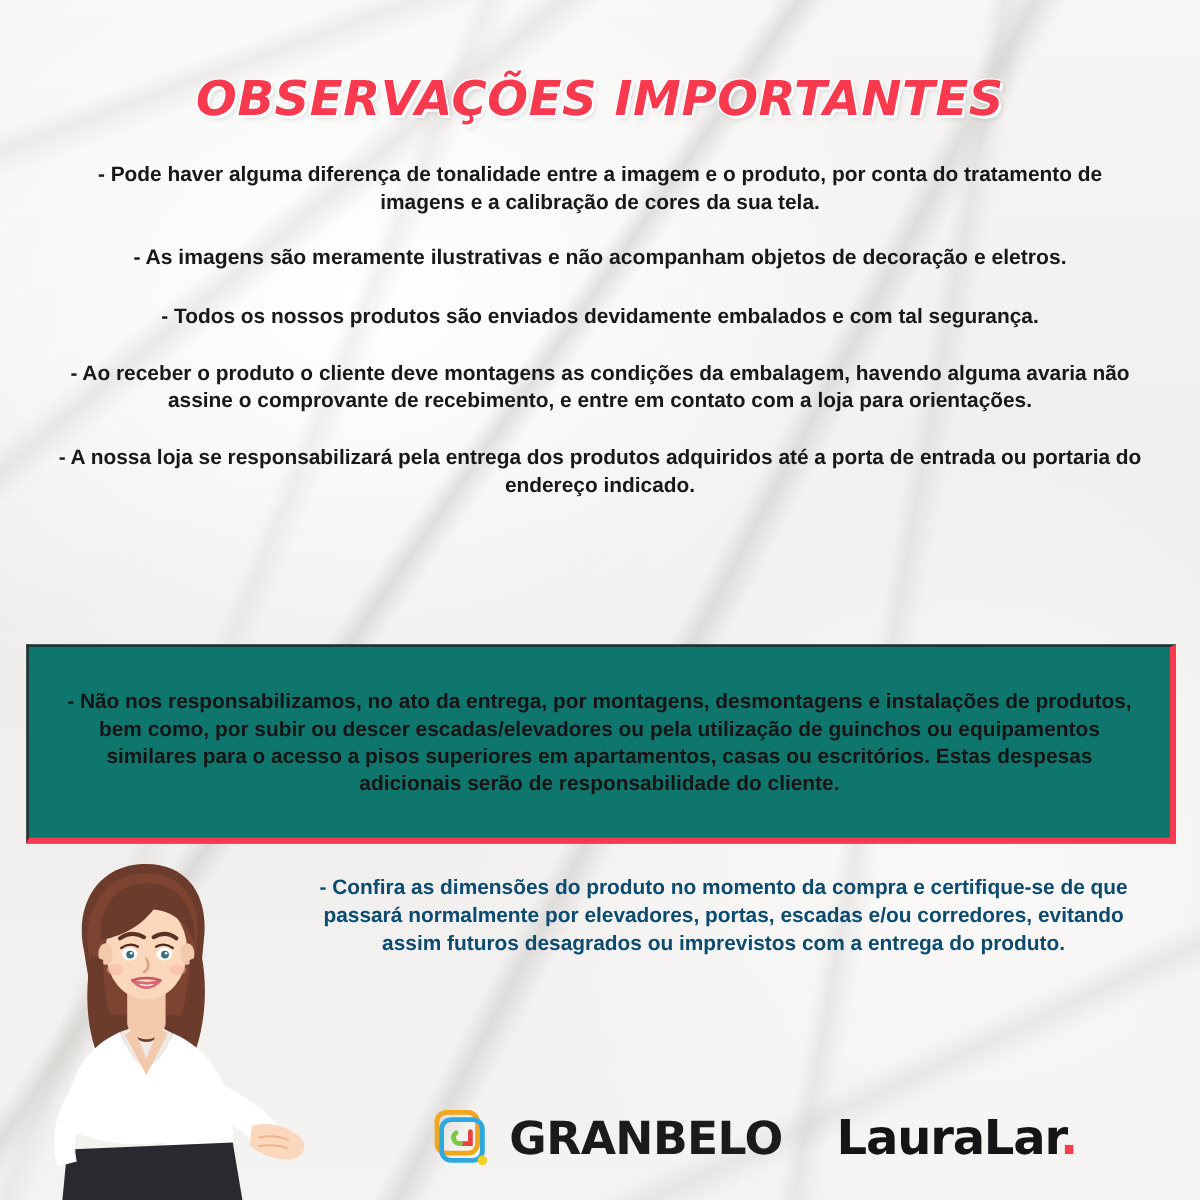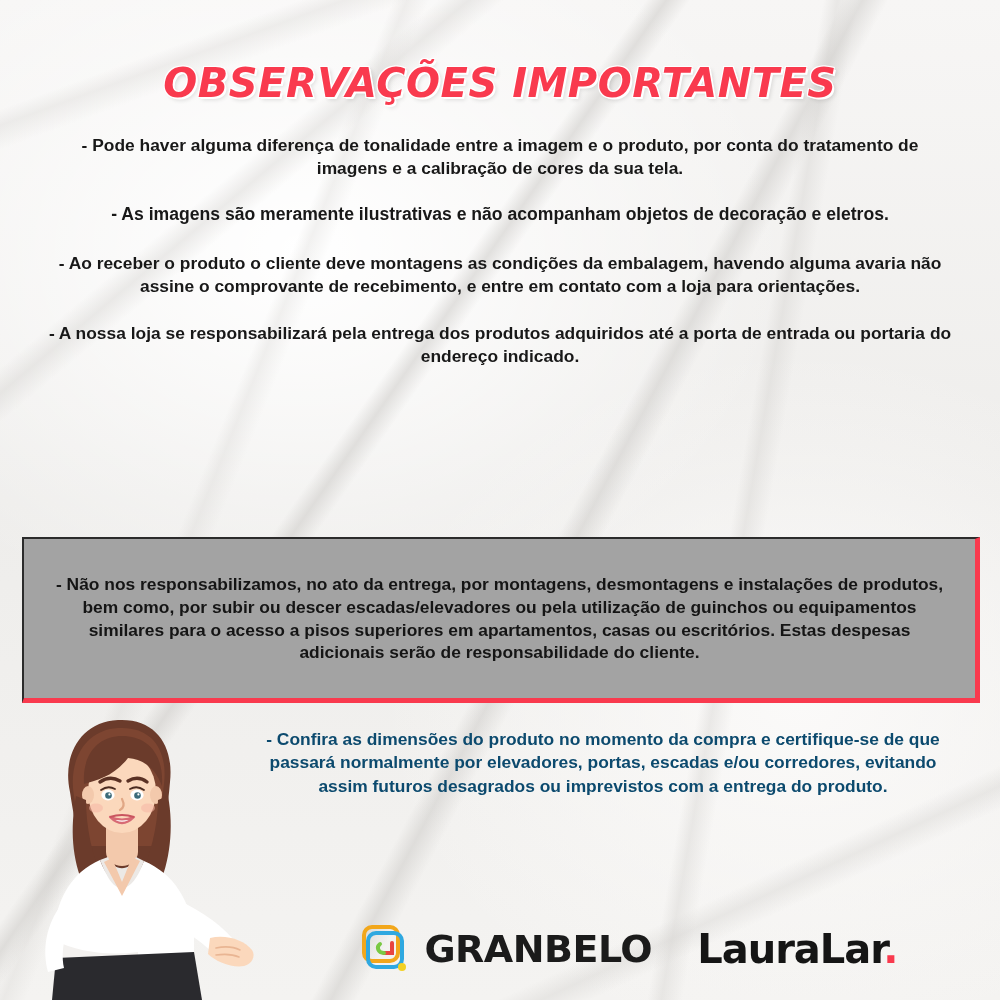--- a/index.html
+++ b/index.html
@@ -79,21 +79,21 @@
   .note.n4 { padding: 0 40px; margin-bottom: 25px; }
   .note.n5 { padding: 0 26px; margin-bottom: 18px; }
 
   
   .highlight-box {
     position: absolute;
     top: 537px;
     left: 22px;
     width: 958px;
     height: 166px;
-    background: #a3a3a3;
+    background: #0f766e;
     border-top: 2px solid #2b2b2b;
     border-left: 2px solid #2b2b2b;
     border-right: 5px solid #f93a4e;
     border-bottom: 5px solid #f93a4e;
     display: flex;
     align-items: center;
     justify-content: center;
   }
 
   .highlight-text {
@@ -172,20 +172,21 @@
 </head>
 <body>
 
 <div class="page">
 
   <div class="title">OBSERVAÇÕES IMPORTANTES</div>
 
   <div class="notes">
     <div class="note n2">- Pode haver alguma diferença de tonalidade entre a imagem e o produto, por conta do tratamento de imagens e a calibração de cores da sua tela.</div>
     <div class="note n1">- As imagens são meramente ilustrativas e não acompanham objetos de decoração e eletros.</div>
+    <div class="note n3">- Todos os nossos produtos são enviados devidamente embalados e com tal segurança.</div>
     <div class="note n4">- Ao receber o produto o cliente deve montagens as condições da embalagem, havendo alguma avaria não assine o comprovante de recebimento, e entre em contato com a loja para orientações.</div>
     <div class="note n5">- A nossa loja se responsabilizará pela entrega dos produtos adquiridos até a porta de entrada ou portaria do endereço indicado.</div>
   </div>
 
   <div class="highlight-box">
     <div class="highlight-text">- Não nos responsabilizamos, no ato da entrega, por montagens, desmontagens e instalações de produtos, bem como, por subir ou descer escadas/elevadores ou pela utilização de guinchos ou equipamentos similares para o acesso a pisos superiores em apartamentos, casas ou escritórios. Estas despesas adicionais serão de responsabilidade do cliente.</div>
   </div>
 
   <div class="last-note">- Confira as dimensões do produto no momento da compra e certifique-se de que passará normalmente por elevadores, portas, escadas e/ou corredores, evitando assim futuros desagrados ou imprevistos com a entrega do produto.</div>
 

